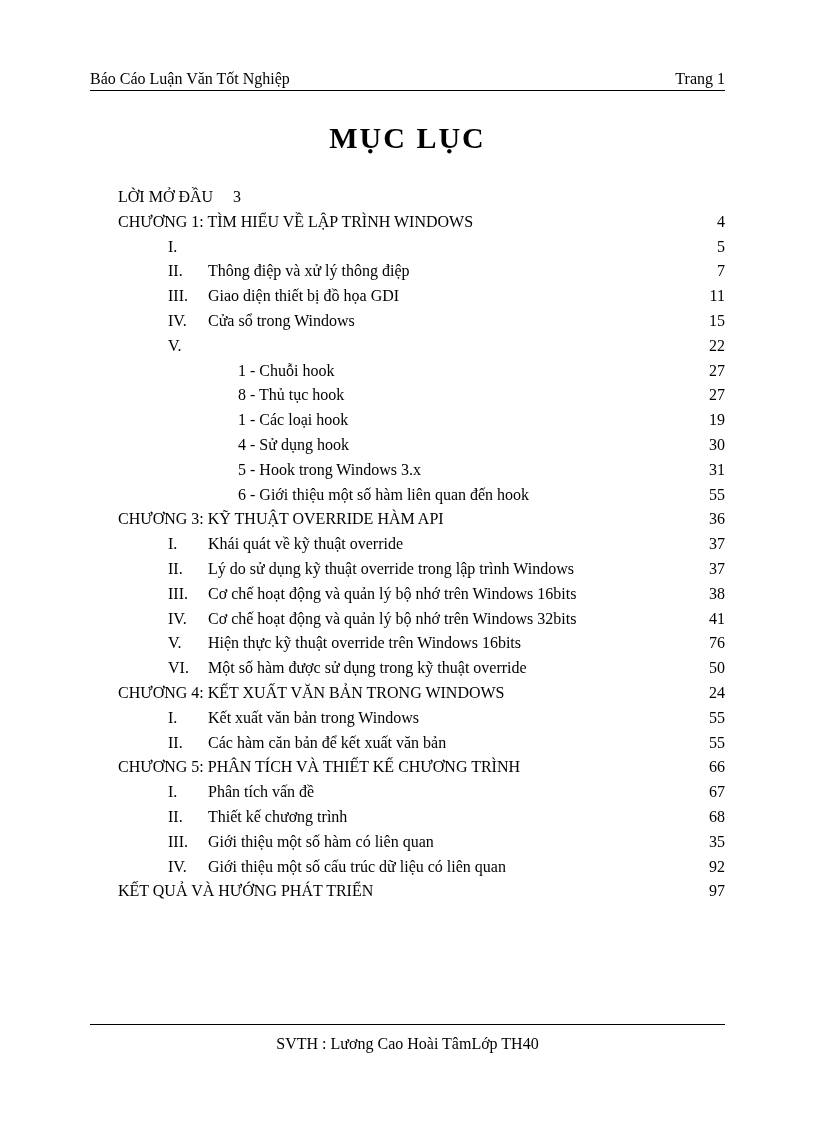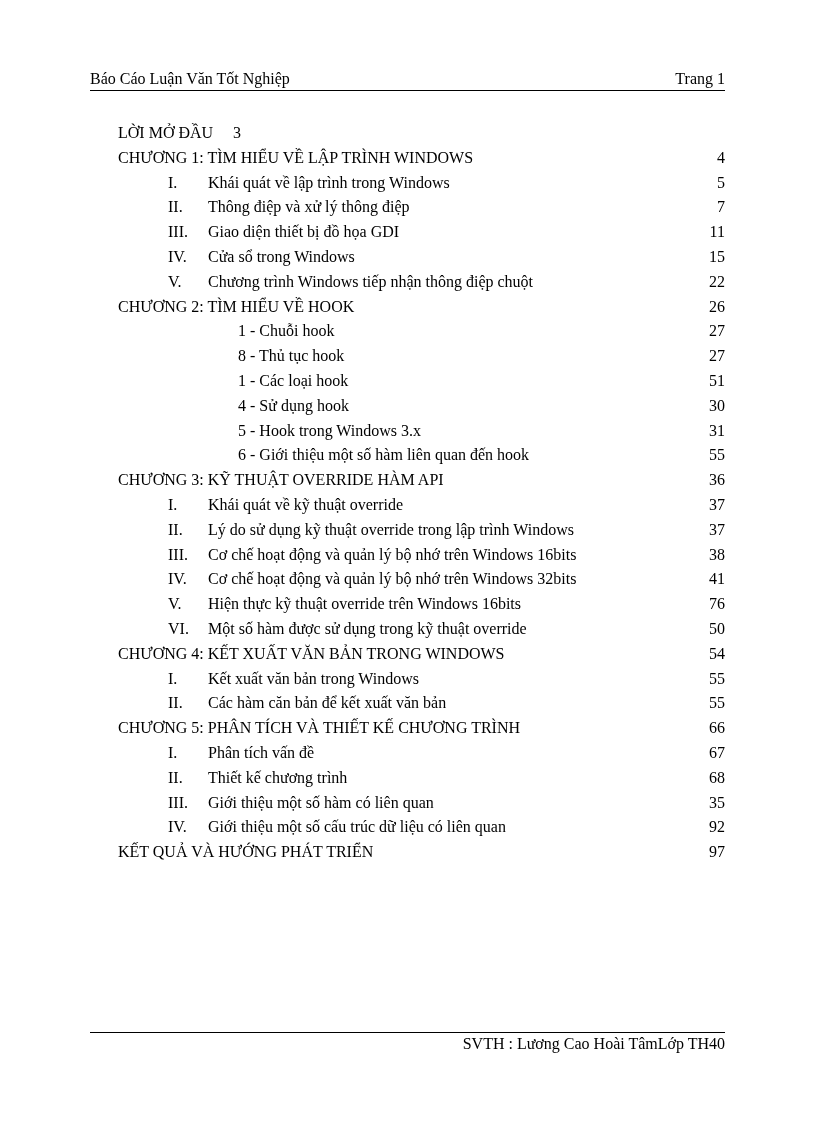--- a/index.html
+++ b/index.html
@@ -58,54 +58,54 @@
     padding-left: 120px;
     display: flex;
     text-align: right;
   }
   .footer-row {
     position: absolute;
     left: 90px;
     right: 80px;
     bottom: 70px;
     display: flex;
-    justify-content: flex-end;
+    justify-content: center;
     border-top: 1.5px solid #000;
-    padding-top: 2px;
+    padding-top: 10px;
   }
 </style>
 </head>
 <body>
 
 <div class="page">
 
   <div class="header-row">
     <span>Báo Cáo Luận Văn Tốt Nghiệp</span>
     <span>Trang  1</span>
   </div>
 
+  <div class="title">MỤC  LỤC</div>
 
   <div class="toc">
 
     <div class="toc-row">
       <div class="toc-text">
         <span>LỜI MỞ ĐẦU</span>&nbsp;&nbsp;&nbsp;&nbsp;
         <span>3</span>
       </div>
     </div>
 
     <div id="chapters">
         <div class="toc-row">
           <div class="toc-text">CHƯƠNG 1: TÌM HIỂU VỀ LẬP TRÌNH WINDOWS</div>
           <div class="toc-page">4</div>
         </div>
         <div class="toc-row">
           <div class="toc-text indent1">
             <span class="num">I.</span>
-            <span>Khái quát về lập trình trong Windows</span>
           </div>
           <div class="toc-page">5</div>
         </div>
         <div class="toc-row">
           <div class="toc-text indent1">
             <span class="num">II.</span>
             <span>Thông điệp và xử lý thông điệp</span>
           </div>
           <div class="toc-page">7</div>
         </div>
@@ -119,45 +119,40 @@
         <div class="toc-row">
           <div class="toc-text indent1">
             <span class="num">IV.</span>
             <span>Cửa sổ trong Windows</span>
           </div>
           <div class="toc-page">15</div>
         </div>
         <div class="toc-row">
           <div class="toc-text indent1">
             <span class="num">V.</span>
-            <span>Chương trình Windows tiếp nhận thông điệp chuột</span>
           </div>
           <div class="toc-page">22</div>
         </div>
         <div class="toc-row">
-          <div class="toc-text">CHƯƠNG 2: TÌM HIỂU VỀ HOOK</div>
-          <div class="toc-page">26</div>
-        </div>
-        <div class="toc-row">
           <div class="toc-text indent2">
             <span>1 - Chuỗi hook</span>
           </div>
           <div class="toc-page">27</div>
         </div>
         <div class="toc-row">
           <div class="toc-text indent2">
             <span>8 - Thủ tục hook</span>
           </div>
           <div class="toc-page">27</div>
         </div>
         <div class="toc-row">
           <div class="toc-text indent2">
             <span>1 - Các loại hook</span>
           </div>
-          <div class="toc-page">51</div>
+          <div class="toc-page">19</div>
         </div>
         <div class="toc-row">
           <div class="toc-text indent2">
             <span>4 - Sử dụng hook</span>
           </div>
           <div class="toc-page">30</div>
         </div>
         <div class="toc-row">
           <div class="toc-text indent2">
             <span>5 - Hook trong Windows 3.x</span>
@@ -211,21 +206,21 @@
         </div>
         <div class="toc-row">
           <div class="toc-text indent1">
             <span class="num">VI.</span>
             <span>Một số hàm được sử dụng trong kỹ thuật override</span>
           </div>
           <div class="toc-page">50</div>
         </div>
         <div class="toc-row">
           <div class="toc-text">CHƯƠNG 4: KẾT XUẤT VĂN BẢN TRONG WINDOWS</div>
-          <div class="toc-page">54</div>
+          <div class="toc-page">24</div>
         </div>
         <div class="toc-row">
           <div class="toc-text indent1">
             <span class="num">I.</span>
             <span>Kết xuất văn bản trong Windows</span>
           </div>
           <div class="toc-page">55</div>
         </div>
         <div class="toc-row">
           <div class="toc-text indent1">

